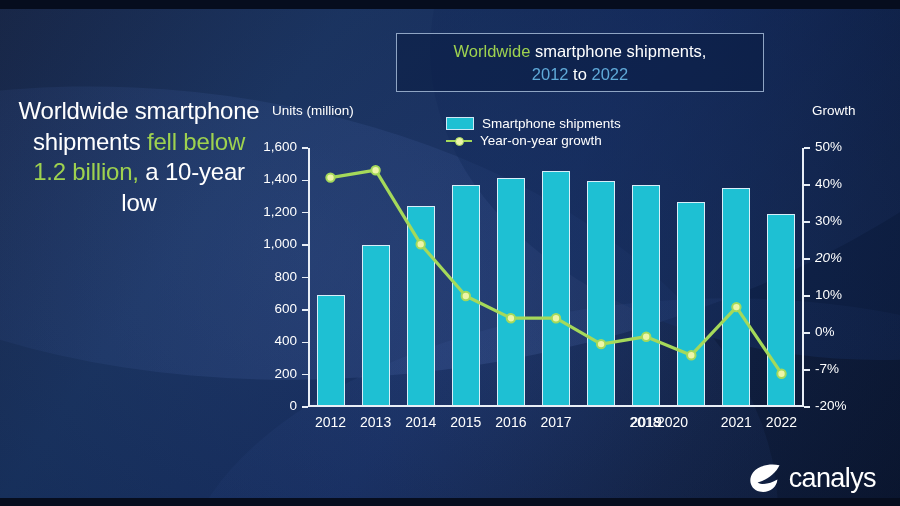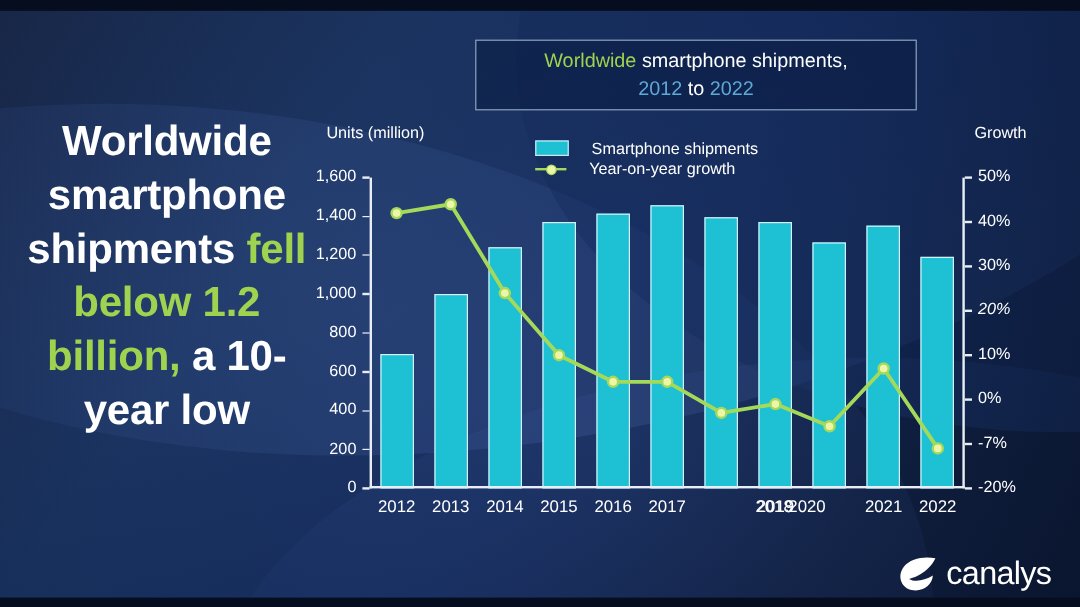--- a/index.html
+++ b/index.html
@@ -62,24 +62,24 @@
     left: 0; bottom: 0; width: 900px; height: 8px;
     background: #060d1e;
   }
   
   #headline {
     position: absolute;
     left: 14px;
     top: 96px;
     width: 250px;
     text-align: center;
-    font-size: 35px;
+    font-size: 24px;
     line-height: 1.28;
     color: #ffffff;
-    font-weight: 700;
+    font-weight: 400;
     letter-spacing: -0.2px;
   }
   .hl-green { color: #9ed24f; }
   
   #title-box {
     position: absolute;
     left: 396px;
     top: 33px;
     width: 366px;
     height: 57px;
@@ -118,21 +118,21 @@
     position: absolute;
     left: 446px;
     top: 116px;
     display: flex;
     flex-direction: column;
     gap: 2px;
   }
   .legend-row {
     display: flex;
     align-items: center;
-    gap: 19px;
+    gap: 8px;
     font-size: 13.5px;
     color: #ffffff;
     white-space: nowrap;
   }
   .swatch-bar {
     width: 26px; height: 11px;
     background: #1ec0d3;
     border: 1px solid #cfe8f5;
     display: inline-block;
   }

